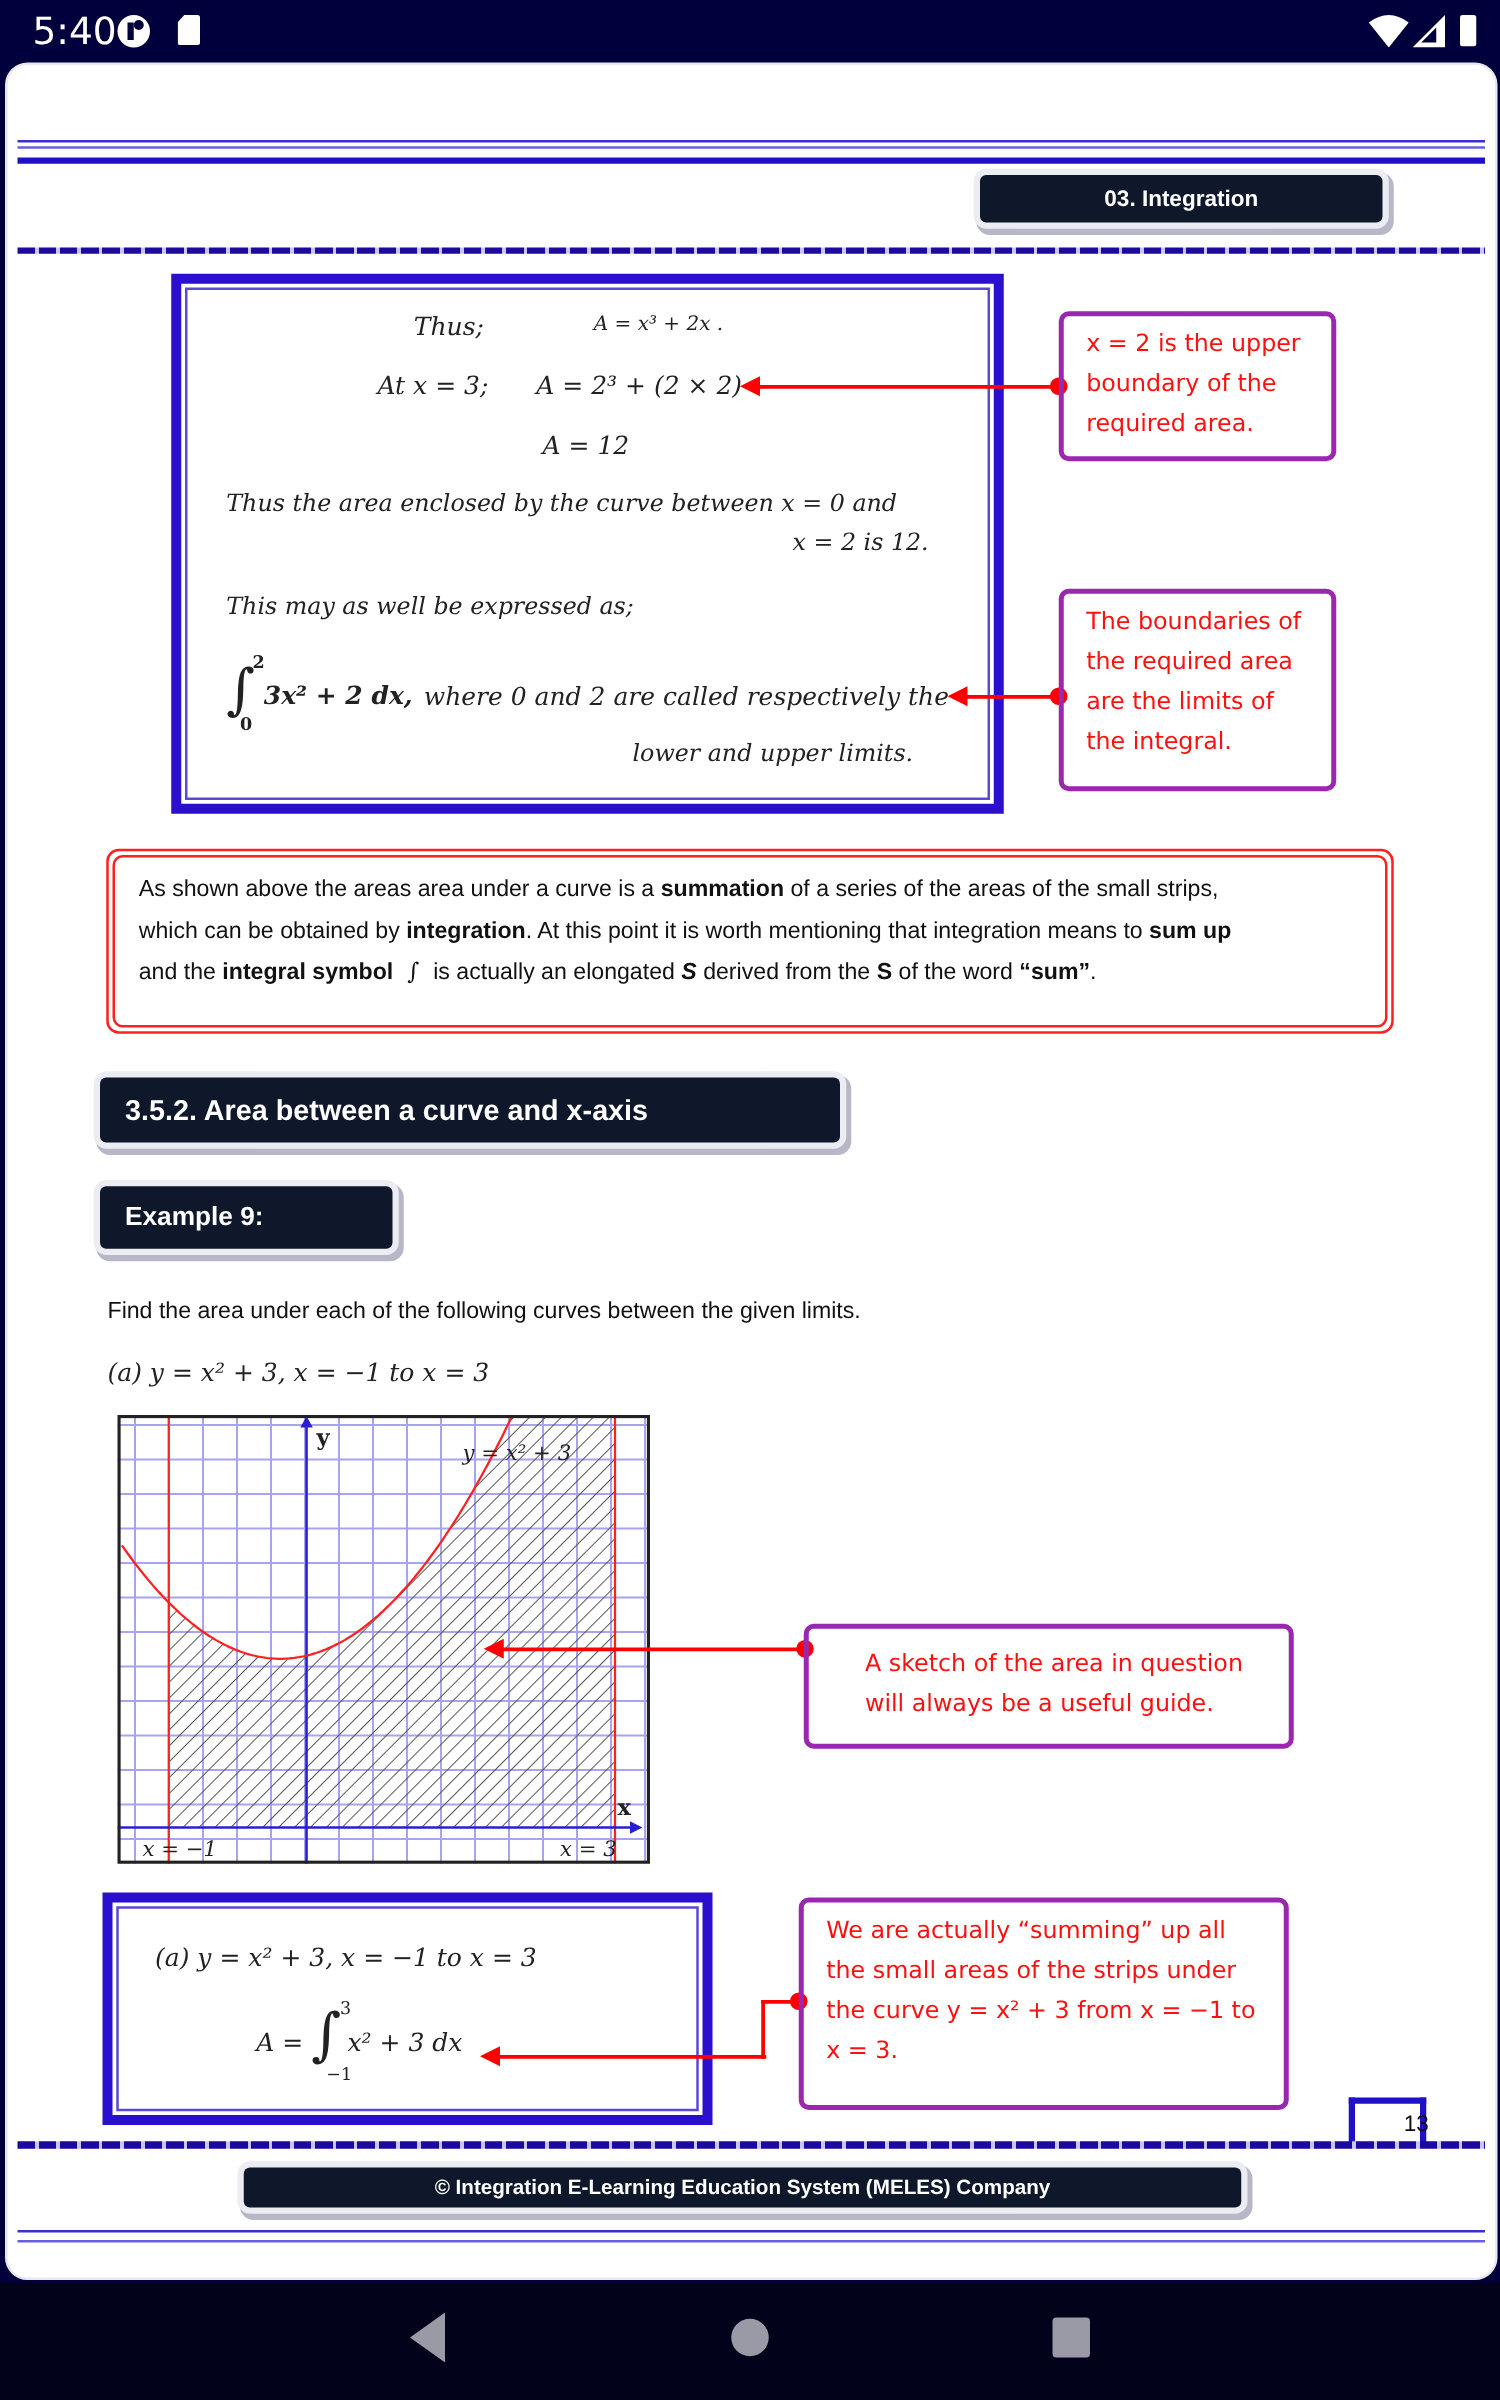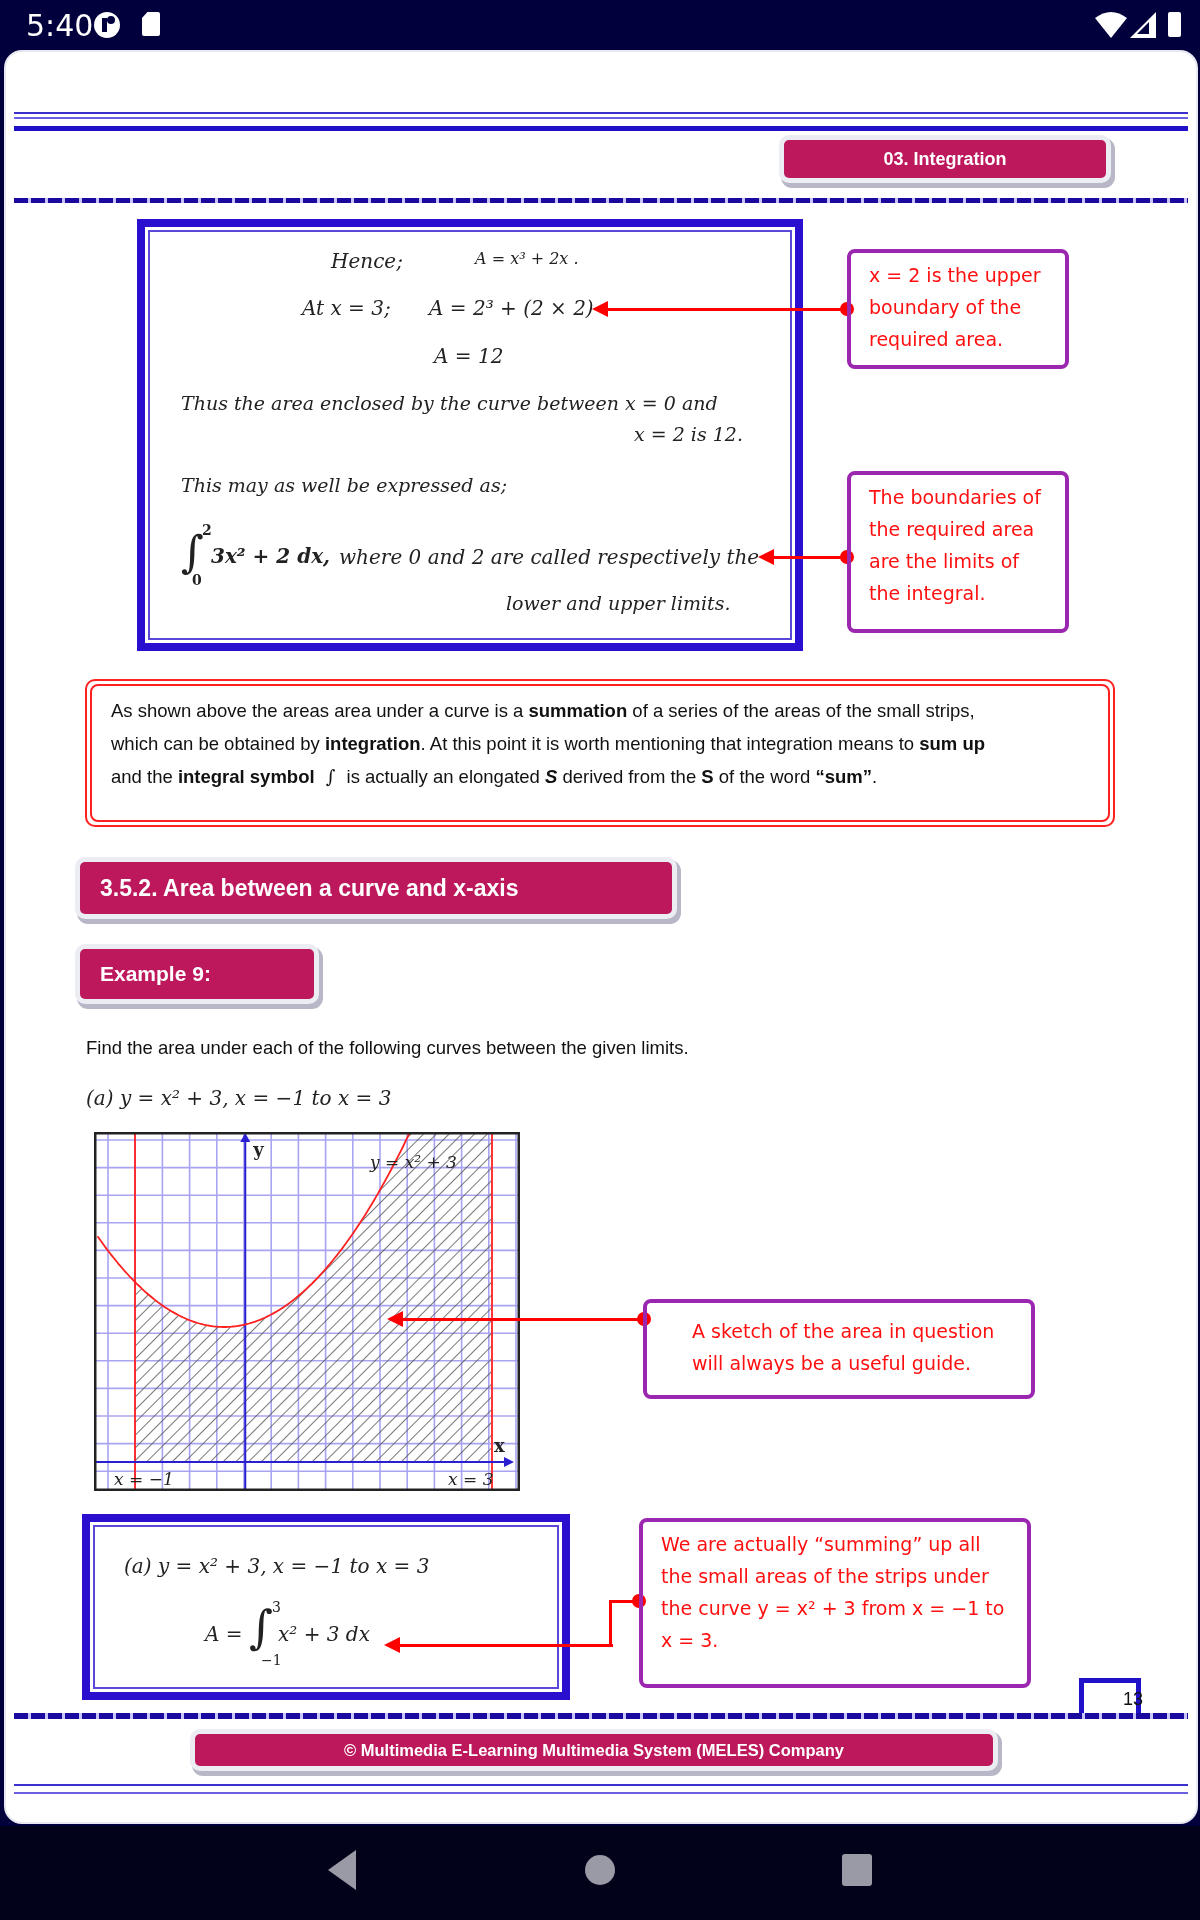--- a/index.html
+++ b/index.html
@@ -2,21 +2,21 @@
 <html><head>
 <meta charset="utf-8">
 <style>
   html,body{margin:0;padding:0;}
   body{width:1200px;height:1920px;background:#01003d;position:relative;overflow:hidden;font-family:"Liberation Sans",sans-serif;}
   .abs{position:absolute;}
   
   #status-time{left:26px;top:8px;color:#fff;font-size:30px;font-family:"DejaVu Sans",sans-serif;}
   #page{left:4px;top:50px;width:1190px;height:1770px;background:#fff;border:2px solid #e8e8f0;border-radius:18px;}
   .hline{position:absolute;left:8px;right:8px;}
-  .badge{position:absolute;background:#be185d;color:#fff;font-weight:bold;border-radius:5px;box-shadow:0 0 0 5px #ececf3, 3px 4px 0 6px #b7b7c7;}
+  .badge{position:absolute;background:#0f172a;color:#fff;font-weight:bold;border-radius:5px;box-shadow:0 0 0 5px #ececf3, 3px 4px 0 6px #b7b7c7;}
   .mathtxt{font-family:"DejaVu Serif",serif;font-style:italic;color:#222;position:absolute;white-space:nowrap;}
   .callout{position:absolute;border:4px solid #9b27b0;border-radius:8px;color:#ff1010;font-family:"DejaVu Sans",sans-serif;font-size:19px;line-height:32px;padding:6px 18px;box-sizing:border-box;}
   .bluebox{position:absolute;border:8px solid #2a0fce;box-sizing:border-box;}
   .bluebox .inner{position:absolute;left:3px;top:3px;right:3px;bottom:3px;border:2px solid #5a48d8;}
   .redline{position:absolute;background:#ff0000;height:3px;}
   .dot{position:absolute;width:14px;height:14px;border-radius:50%;background:#ff0000;}
   .arrowhead{position:absolute;width:0;height:0;border-top:8px solid transparent;border-bottom:8px solid transparent;border-right:16px solid #ff0000;}
   .bodytxt{position:absolute;font-family:"Liberation Sans",sans-serif;font-size:18.5px;color:#111;white-space:nowrap;}
   b{font-weight:bold;}
 </style>
@@ -48,21 +48,21 @@
 
   <div class="badge" style="left:778px;top:88px;width:322px;height:38px;line-height:38px;text-align:center;font-size:18px;">
     <span>03. Integration</span>
   </div>
 
   <div class="hline" style="top:146px;height:5px;background:repeating-linear-gradient(90deg,#1a0aa0 0 14px,#c8c4ff 14px 17px);"></div>
 
   <div class="bluebox" style="left:131px;top:167px;width:666px;height:432px;">
     <div class="inner"></div>
   </div>
-  <div class="mathtxt" style="left:325px;top:197px;font-size:20px;">Hence;</div>
+  <div class="mathtxt" style="left:325px;top:197px;font-size:20px;">Thus;</div>
   <div class="mathtxt" style="left:423px;top:197px;font-size:16px;margin-left:46px;">A = x³ + 2x .</div>
   <div class="mathtxt" style="left:296px;top:244px;font-size:20px;">At x = 3;</div>
   <div class="mathtxt" style="left:423px;top:244px;font-size:20px;">A = 2³ + (2 × 2)</div>
   <div class="mathtxt" style="left:428px;top:292px;font-size:20px;">A = 12</div>
   <div class="mathtxt" style="left:175px;top:340px;font-size:19px;">Thus the area enclosed by the curve between x = 0 and</div>
   <div class="mathtxt" style="left:628px;top:371px;font-size:19px;">x = 2 is 12.</div>
   <div class="mathtxt" style="left:175px;top:422px;font-size:19px;">This may as well be expressed as;</div>
   <div class="mathtxt" style="left:175px;top:474px;font-size:44px;font-style:normal;">∫</div>
   <div class="mathtxt" style="left:196px;top:470px;font-size:14px;font-weight:bold;font-style:normal;">2</div>
   <div class="mathtxt" style="left:186px;top:520px;font-size:14px;font-weight:bold;font-style:normal;">0</div>
@@ -179,21 +179,21 @@
   <div class="redline" style="left:603px;top:1548px;width:30px;"></div>
   <div class="arrowhead" style="left:378px;top:1585px;"></div>
   <div class="dot" style="left:626px;top:1542px;"></div>
   <div class="callout" style="left:633px;top:1466px;width:392px;height:170px;">We are actually “summing” up all the small areas of the strips under the curve y = x² + 3 from x = −1 to x = 3.</div>
 
   <div class="abs" style="left:1073px;top:1626px;width:62px;height:36px;border:5px solid #2010c8;border-bottom:none;box-sizing:border-box;background:#fff;text-align:center;line-height:32px;font-size:18px;color:#111;padding-left:39px;">
     <span>13</span>
   </div>
   <div class="hline" style="top:1661px;height:6px;background:repeating-linear-gradient(90deg,#1a0aa0 0 14px,#c8c4ff 14px 17px);"></div>
   <div class="badge" style="left:189px;top:1682px;width:798px;height:32px;line-height:32px;text-align:center;font-size:16.5px;">
-    <span>© Multimedia E-Learning Multimedia System (MELES) Company</span>
+    <span>© Integration E-Learning Education System (MELES) Company</span>
   </div>
   <div class="hline" style="top:1732px;height:2px;background:#3b2fd0;"></div>
   <div class="hline" style="top:1740px;height:2px;background:#6a5fe0;"></div>
 </div>
 
 <div class="abs" style="left:0;top:1826px;width:1200px;height:94px;background:#02021a;">
   <svg class="abs" style="left:328px;top:24px;" width="28" height="40" viewBox="0 0 28 40">
       <path d="M28 0 L28 40 L0 20 Z" fill="#9a9aa6"></path>
     </svg>
   <span class="abs" style="left:585px;top:29px;width:30px;height:30px;border-radius:50%;background:#9a9aa6;"></span>

